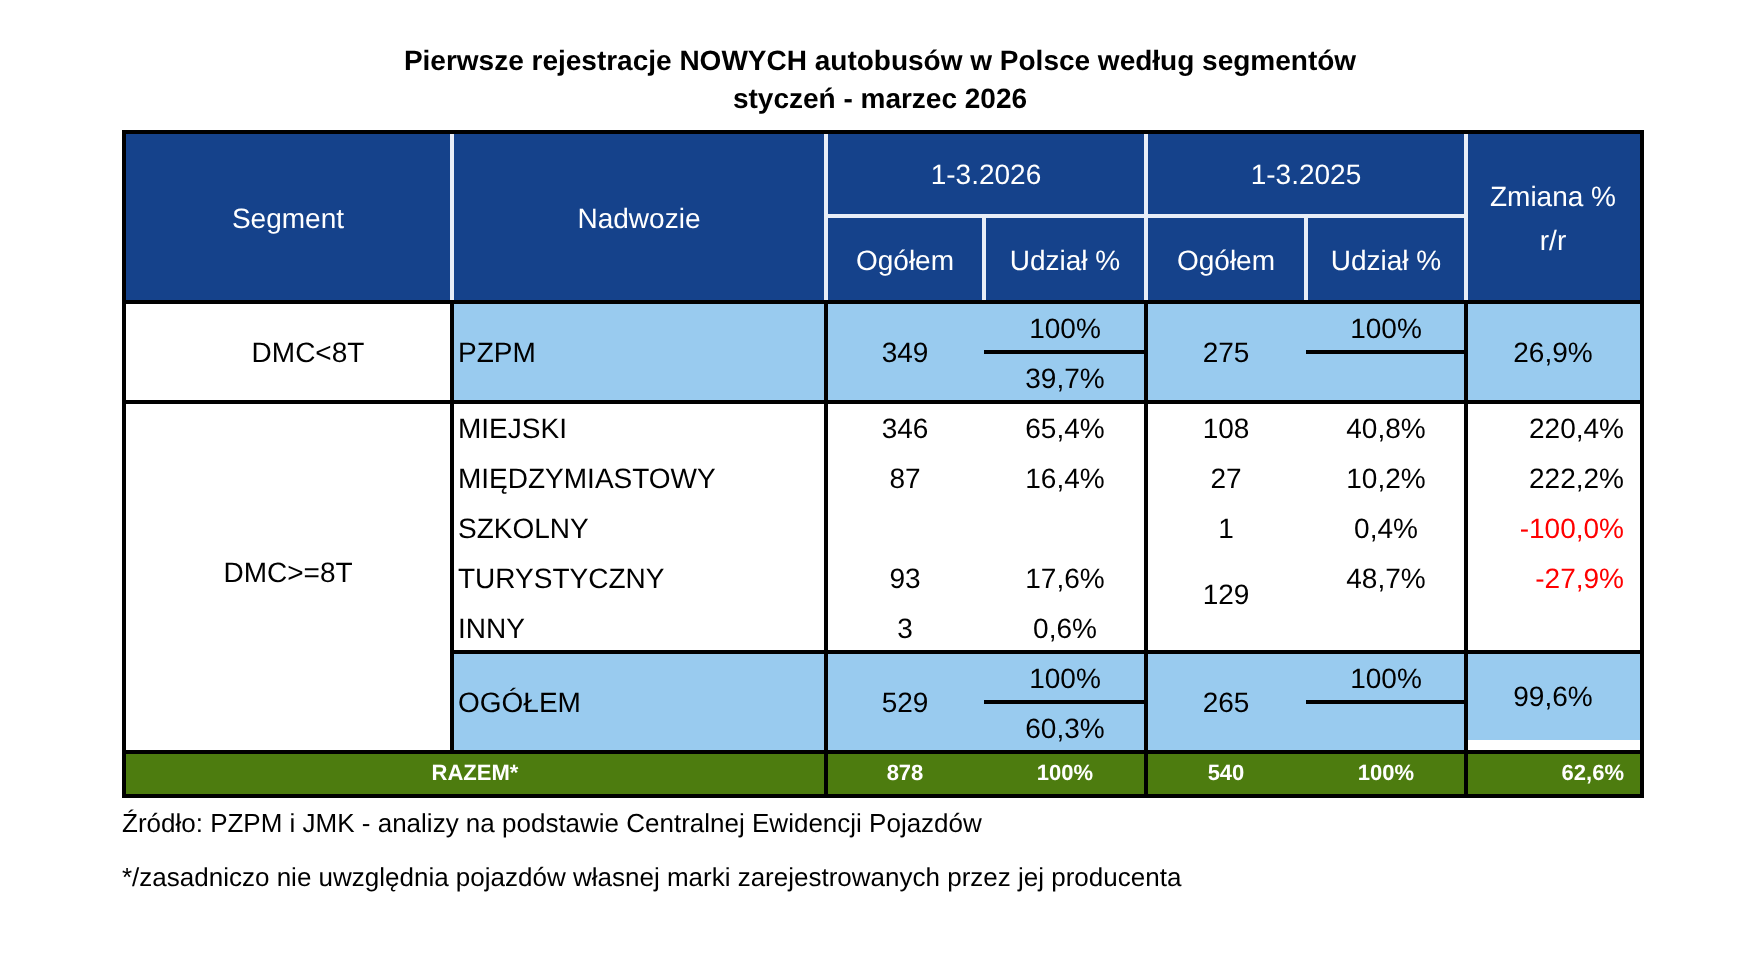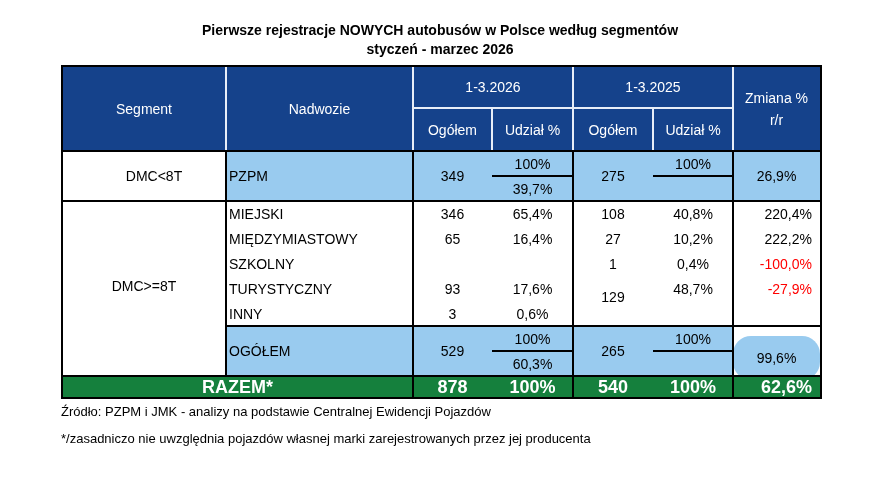--- a/index.html
+++ b/index.html
@@ -12,21 +12,21 @@
 
   .abs { position: absolute; box-sizing: border-box; }
   .hdr { background: #15428b; color: #ffffff; font-size: 14px;
          display: flex; align-items: center; justify-content: center; text-align: center; }
   .cell { font-size: 14px; display: flex; align-items: center; }
   .center { justify-content: center; }
   .right { justify-content: flex-end; padding-right: 8px; }
   .left { justify-content: flex-start; padding-left: 3px; }
   .light { background: #99cbef; }
   .red { color: #ff0000; }
-  .razem { background: #15803d; color: #fff; font-weight: bold; font-size: 18px;
+  .razem { background: #4d7c0f; color: #fff; font-weight: bold; font-size: 11px;
            display: flex; align-items: center; }
 
   .line-v { position: absolute; background: #000; width: 2px; }
   .line-h { position: absolute; background: #000; height: 2px; }
   .wline-v { position: absolute; background: #e8eef8; width: 2px; }
   .wline-h { position: absolute; background: #e8eef8; height: 2px; }
 
   .note { position: absolute; left: 61px; font-size: 13px; }
 </style>
 </head>
@@ -78,21 +78,21 @@
   <div>
     <div class="abs cell left" style="left:226px; top:201px; width:187px; height:25px;">MIEJSKI</div>
     <div class="abs cell center" style="left:413px; top:201px; width:79px; height:25px;">346</div>
     <div class="abs cell center" style="left:492px; top:201px; width:81px; height:25px;">65,4%</div>
     <div class="abs cell center" style="left:573px; top:201px; width:80px; height:25px;">108</div>
     <div class="abs cell center" style="left:653px; top:201px; width:80px; height:25px;">40,8%</div>
     <div class="abs cell right" style="left:733px; top:201px; width:87px; height:25px;">220,4%</div>
   </div>
   <div>
     <div class="abs cell left" style="left:226px; top:226px; width:187px; height:25px;">MIĘDZYMIASTOWY</div>
-    <div class="abs cell center" style="left:413px; top:226px; width:79px; height:25px;">65</div>
+    <div class="abs cell center" style="left:413px; top:226px; width:79px; height:25px;">87</div>
     <div class="abs cell center" style="left:492px; top:226px; width:81px; height:25px;">16,4%</div>
     <div class="abs cell center" style="left:573px; top:226px; width:80px; height:25px;">27</div>
     <div class="abs cell center" style="left:653px; top:226px; width:80px; height:25px;">10,2%</div>
     <div class="abs cell right" style="left:733px; top:226px; width:87px; height:25px;">222,2%</div>
   </div>
   <div>
     <div class="abs cell left" style="left:226px; top:251px; width:187px; height:25px;">SZKOLNY</div>
     <div class="abs cell center" style="left:413px; top:251px; width:79px; height:25px;"></div>
     <div class="abs cell center" style="left:492px; top:251px; width:81px; height:25px;"></div>
     <div class="abs cell center" style="left:573px; top:251px; width:80px; height:25px;">1</div>
@@ -119,21 +119,21 @@
   <div class="abs cell left light" style="left:226px; top:326px; width:187px; height:50px;">OGÓŁEM</div>
   <div class="abs cell center light" style="left:413px; top:326px; width:79px; height:50px;">529</div>
   <div class="abs light" style="left:492px; top:326px; width:81px; height:50px;">
     <div class="abs cell center" style="left:0; top:0; width:81px; height:25px;">100%</div>
     <div class="abs cell center" style="left:0; top:25px; width:81px; height:25px;">60,3%</div>
   </div>
   <div class="abs cell center light" style="left:573px; top:326px; width:80px; height:50px;">265</div>
   <div class="abs light" style="left:653px; top:326px; width:80px; height:50px;">
     <div class="abs cell center" style="left:0; top:0; width:80px; height:25px;">100%</div>
   </div>
-  <div class="abs cell center light" style="left:733px; top:336px; width:87px; height:44px;border-radius:18px;">99,6%</div>
+  <div class="abs cell center light" style="left:733px; top:326px; width:87px; height:44px;">99,6%</div>
   <div class="line-h" style="left:492px; top:350px; width:81px;"></div>
   <div class="line-h" style="left:653px; top:350px; width:80px;"></div>
 
   <div class="abs razem" style="left:62px; top:376px; width:351px; height:22px; justify-content:center;">RAZEM*</div>
   <div class="abs razem" style="left:413px; top:376px; width:79px; height:22px; justify-content:center;">878</div>
   <div class="abs razem" style="left:492px; top:376px; width:81px; height:22px; justify-content:center;">100%</div>
   <div class="abs razem" style="left:573px; top:376px; width:80px; height:22px; justify-content:center;">540</div>
   <div class="abs razem" style="left:653px; top:376px; width:80px; height:22px; justify-content:center;">100%</div>
   <div class="abs razem" style="left:733px; top:376px; width:87px; height:22px; justify-content:flex-end; padding-right:8px;">62,6%</div>
 

